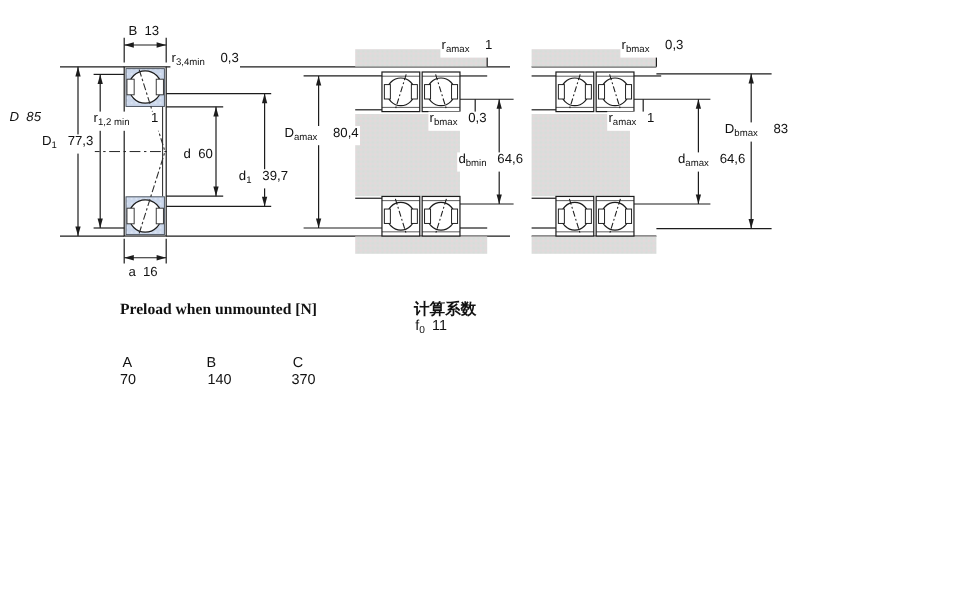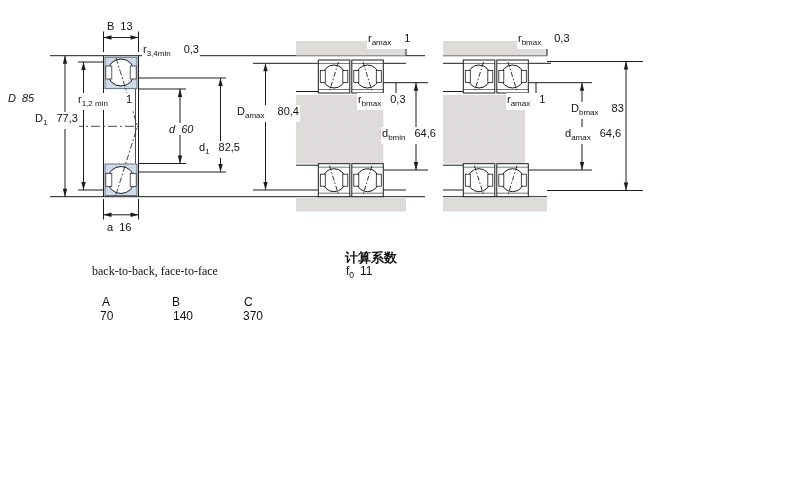--- a/index.html
+++ b/index.html
@@ -229,43 +229,43 @@
   <div class="dim-label" style="left:106px;top:20px;"><span>B</span><span class="val" style="margin-left:6px">13</span></div>
 
   <div class="dim-label gap-md" style="left:142px;top:43px;"><span>r</span><span class="sub">3,4min</span><span class="val">0,3</span></div>
 
   <div class="dim-label" style="left:7px;top:92px;font-style:italic;"><span>D</span><span class="val" style="margin-left:6px">85</span></div>
 
   <div class="dim-label" style="left:34px;top:112px;"><span>D</span><span class="sub">1</span><span class="val">77,3</span></div>
 
   <div class="dim-label gap-lg" style="left:77px;top:93px;"><span>r</span><span class="sub">1,2 min</span><span class="val">1</span></div>
 
-  <div class="dim-label" style="left:168px;top:123px;font-style:italic;"><span>d</span><span class="val" style="margin-left:6px">60</span></div>
-
-  <div class="dim-label" style="left:198px;top:141px;"><span>d</span><span class="sub">1</span><span class="val">82,5</span></div>
+  <div class="dim-label" style="left:152px;top:123px;"><span>d</span><span class="val" style="margin-left:6px">60</span></div>
+
+  <div class="dim-label" style="left:198px;top:141px;"><span>d</span><span class="sub">1</span><span class="val">39,7</span></div>
 
   <div class="dim-label" style="left:106px;top:221px;"><span>a</span><span class="val" style="margin-left:6px">16</span></div>
 
   <div class="dim-label gap-md" style="left:367px;top:32px;"><span>r</span><span class="sub">amax</span><span class="val">1</span></div>
 
   <div class="dim-label" style="left:357px;top:93px;"><span>r</span><span class="sub">bmax</span><span class="val">0,3</span></div>
 
   <div class="dim-label gap-md" style="left:236px;top:105px;text-align:center;"><span>D</span><span class="sub">amax</span><span class="val">80,4</span></div>
 
   <div class="dim-label" style="left:381px;top:127px;"><span>d</span><span class="sub">bmin</span><span class="val">64,6</span></div>
 
   <div class="dim-label gap-md" style="left:517px;top:32px;"><span>r</span><span class="sub">bmax</span><span class="val">0,3</span></div>
 
   <div class="dim-label" style="left:506px;top:93px;"><span>r</span><span class="sub">amax</span><span class="val">1</span></div>
 
-  <div class="dim-label gap-md" style="left:570px;top:102px;"><span>D</span><span class="sub">bmax</span><span class="val">83</span></div>
+  <div class="dim-label gap-md" style="left:603px;top:102px;"><span>D</span><span class="sub">bmax</span><span class="val">83</span></div>
 
   <div class="dim-label" style="left:564px;top:127px;"><span>d</span><span class="sub">amax</span><span class="val">64,6</span></div>
 
-  <div class="txt serif fs12" style="left:92px;top:265px;">back-to-back, face-to-face</div>
+  <div class="txt serif bold fs13" style="left:100px;top:251px;">Preload when unmounted [N]</div>
 
   <div class="txt bold fs13 serif" style="left:345px;top:251px;">计算系数</div>
   <div class="txt fs12" style="left:346px;top:265px;"><span>f</span><span class="sub0">0</span><span style="margin-left:6px">11</span></div>
 
   <div class="txt fs12" style="left:102px;top:296px;">A</div>
   <div class="txt fs12" style="left:172px;top:296px;">B</div>
   <div class="txt fs12" style="left:244px;top:296px;">C</div>
 
   <div class="txt fs12" style="left:100px;top:310px;">70</div>
   <div class="txt fs12" style="left:173px;top:310px;">140</div>

